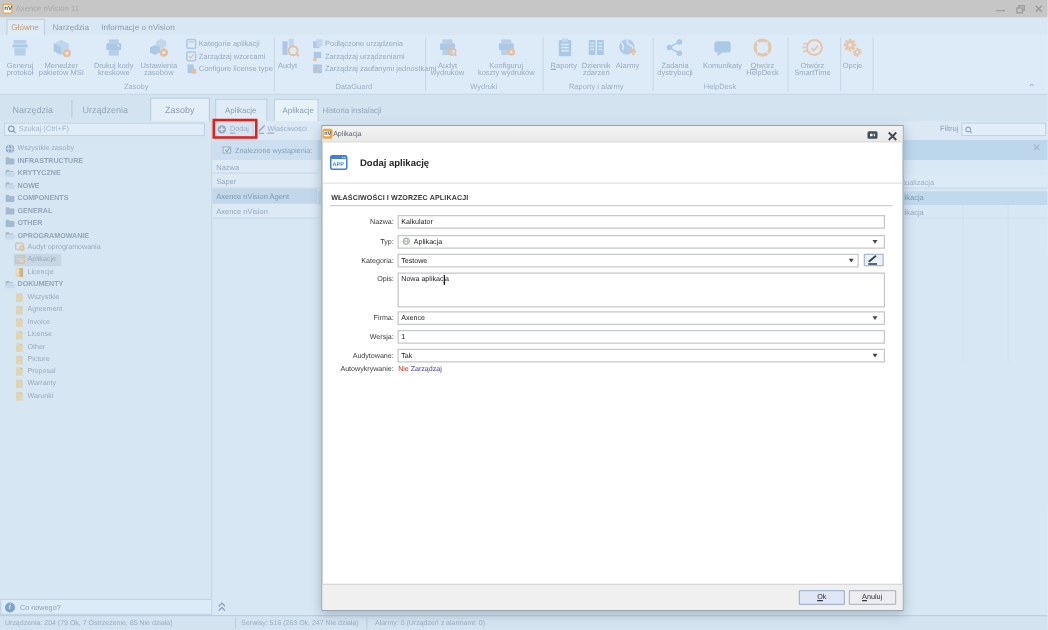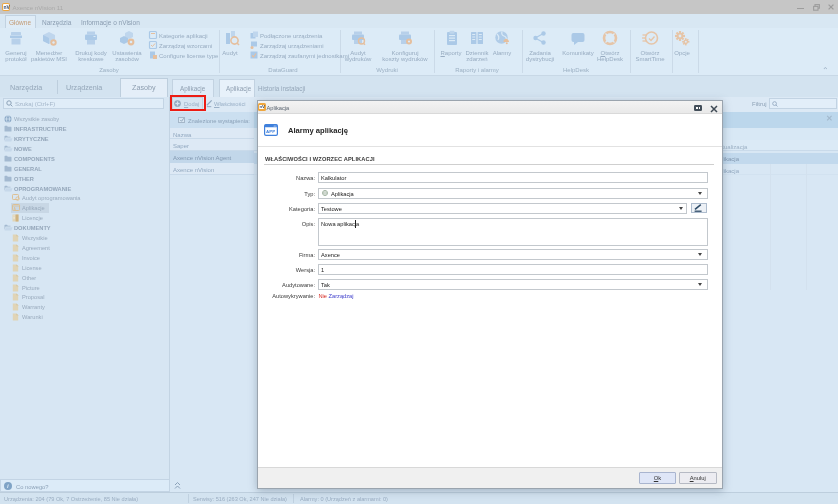--- a/index.html
+++ b/index.html
@@ -467,21 +467,21 @@
     <path d="M1 1 L7 7 M7 1 L1 7" stroke="#3f4a55" stroke-width="1.5"></path>
   </svg>
 
   <svg style="left:263.5px;top:124px;" width="14" height="12" viewBox="0 0 14 12">
     <rect x="0.6" y="0.6" width="12.8" height="10.8" rx="1.4" fill="none" stroke="#3f80dc" stroke-width="1.2"></rect>
     <rect x="0.6" y="0.6" width="12.8" height="2.6" rx="1.2" fill="#3f80dc"></rect>
     <circle cx="10.2" cy="1.9" r="0.5" fill="#fff"></circle>
     <circle cx="11.9" cy="1.9" r="0.5" fill="#fff"></circle>
     <text x="2.1" y="9.2" font-family="Liberation Sans,sans-serif" font-size="4.4" font-weight="bold" fill="#3f80dc">APP</text>
   </svg>
-  <div class="abs" style="left:288px;top:127px;color:#262626;font-size:7.6px;font-weight:bold;line-height:8px;">Alarmy aplikację</div>
+  <div class="abs" style="left:288px;top:127px;color:#262626;font-size:7.6px;font-weight:bold;line-height:8px;">Dodaj aplikację</div>
   <div class="abs" style="left:258px;top:146px;width:464px;height:1px;background:#e2e2e2;"></div>
 
   <div class="abs" style="left:265px;top:155.5px;color:#3a3a3a;font-size:5.7px;font-weight:bold;line-height:6px;letter-spacing:0.1px;">WŁAŚCIWOŚCI I WZORZEC APLIKACJI</div>
   <div class="abs" style="left:264px;top:164px;width:450px;height:1px;background:#cfcfcf;"></div>
 
   <div class="lbl" style="left:215px;top:175px;width:100px;text-align:right;color:#3a3a3a;">Nazwa:</div>
   <div class="abs" style="left:318px;top:172px;width:390px;height:11px;background:#fff;border:1px solid #c3c8cd;box-sizing:border-box;"></div>
   <div class="abs" style="left:321px;top:175px;color:#222;font-size:5.7px;line-height:6px;">Kalkulator</div>
 
   <div class="lbl" style="left:215px;top:190.5px;width:100px;text-align:right;color:#3a3a3a;">Typ:</div>

